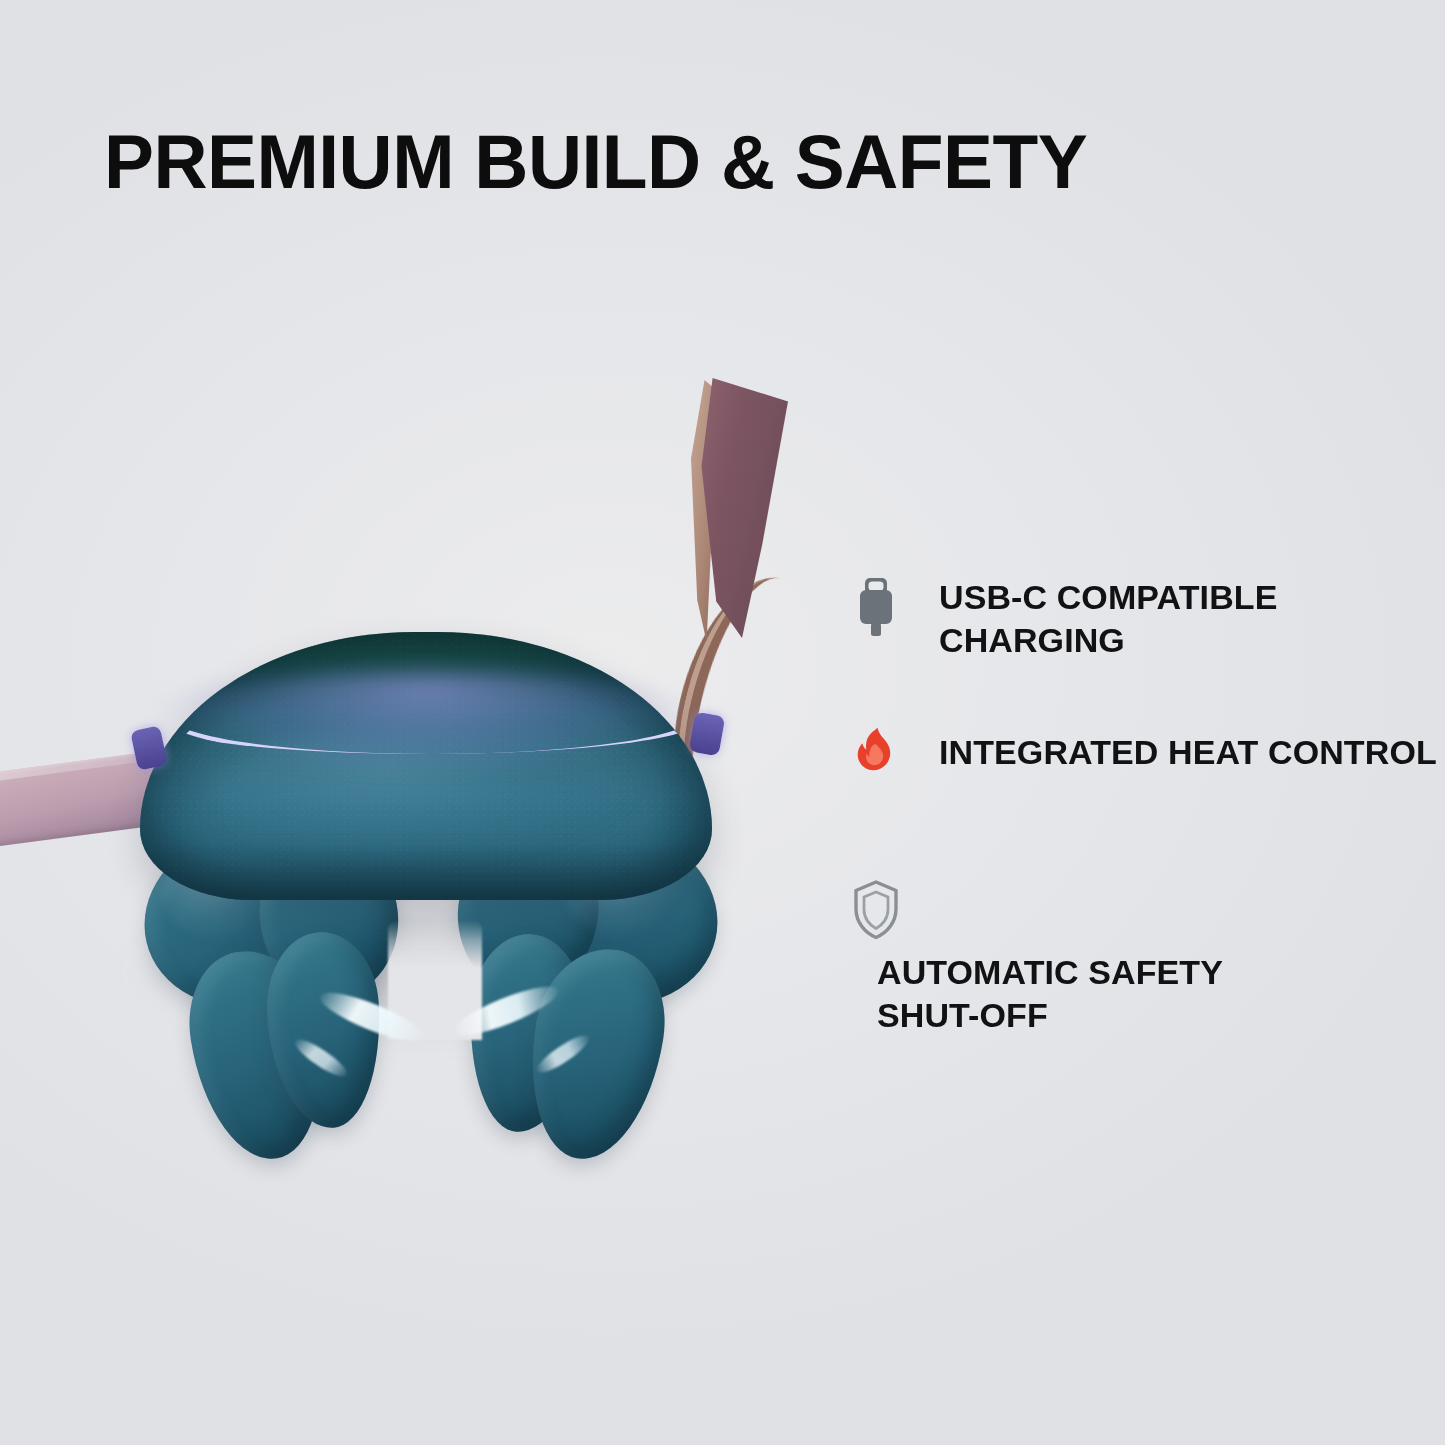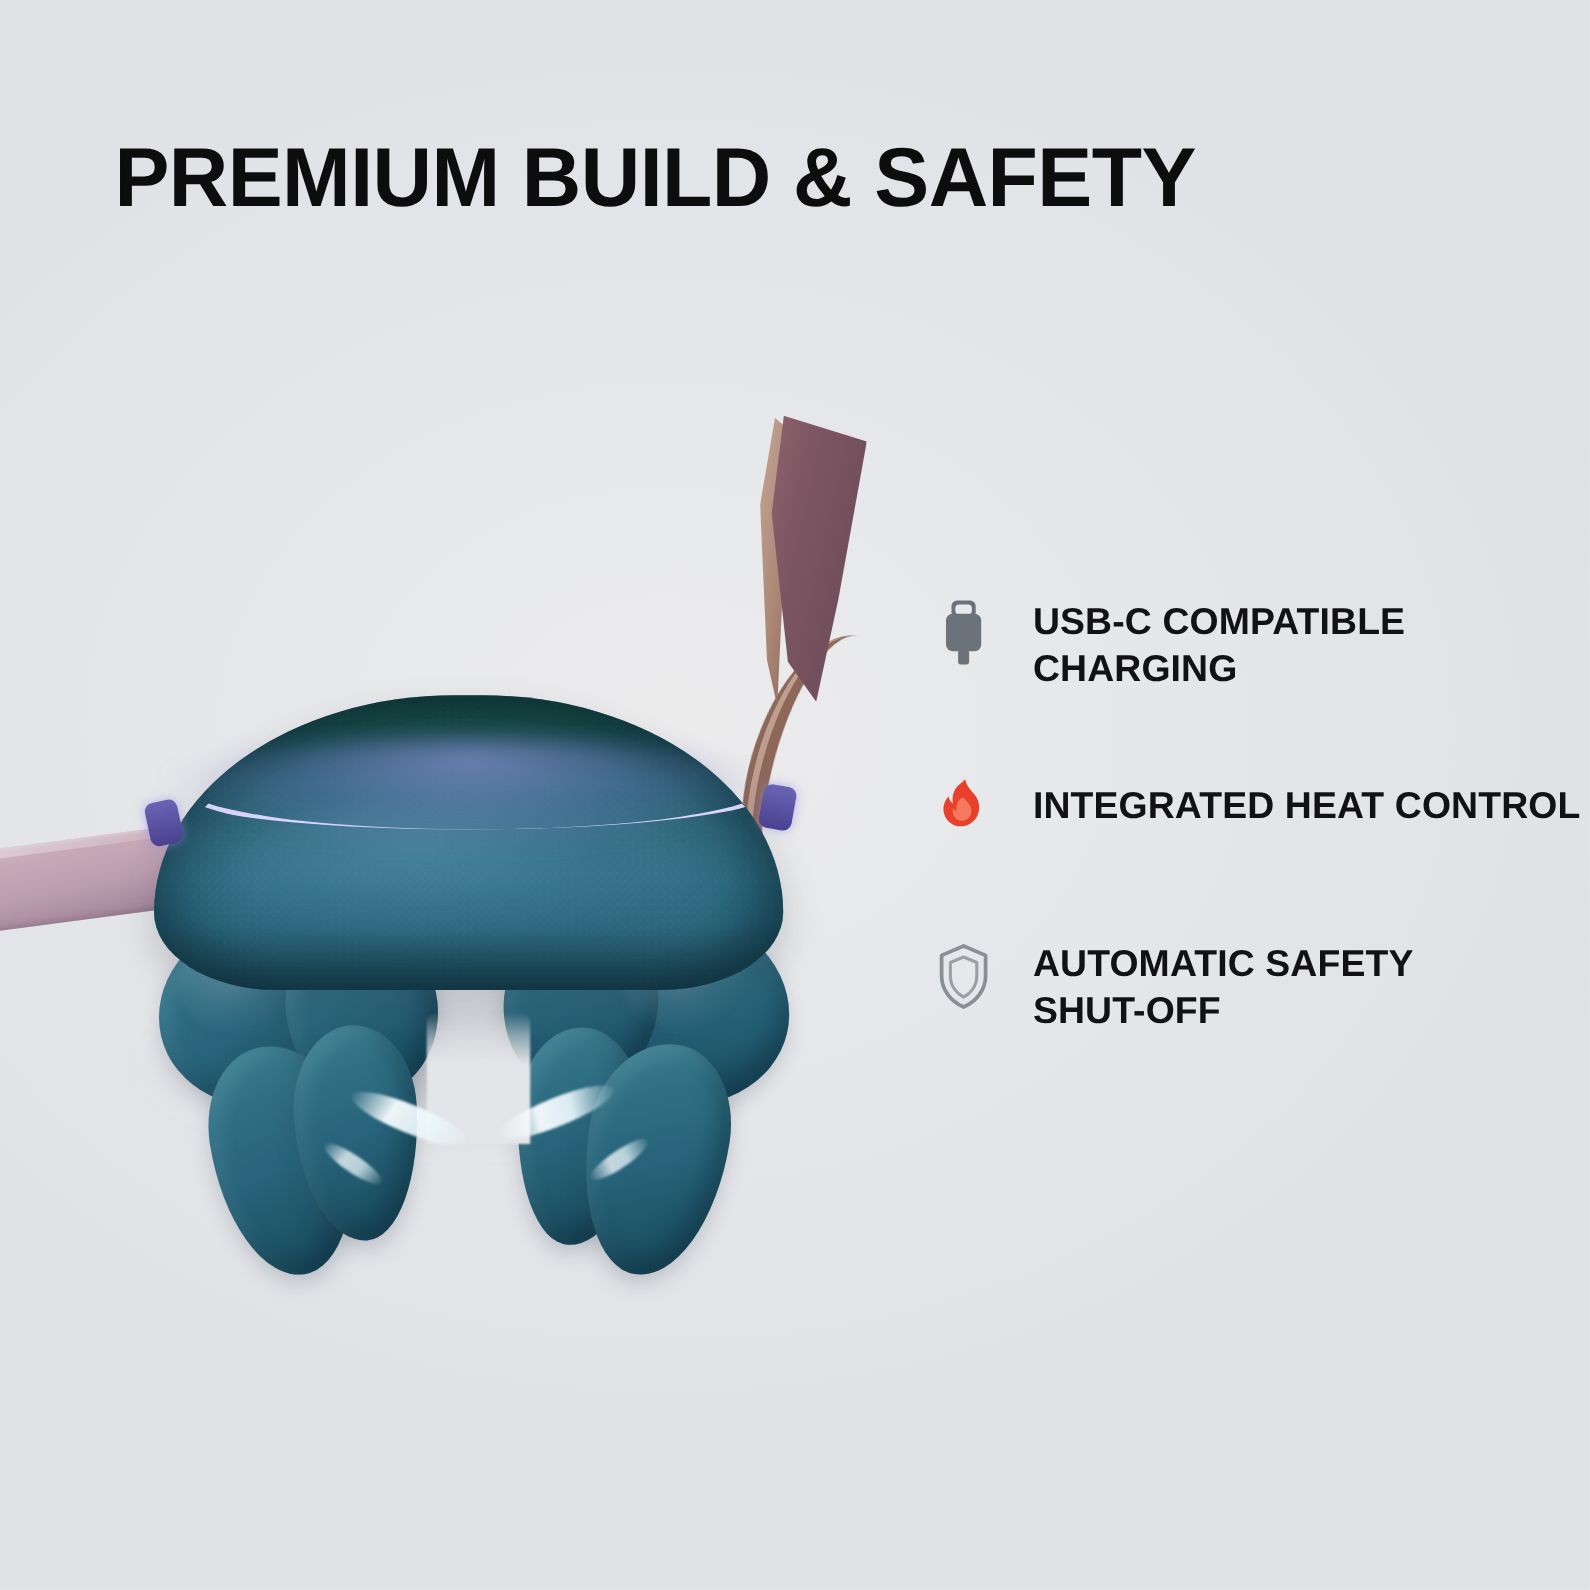--- a/index.html
+++ b/index.html
@@ -49,24 +49,25 @@
     position: absolute;
     left: 845px;
     top: 540px;
     width: 600px;
   }
   .feature-row {
     position: absolute;
     display: flex;
     align-items: flex-start;
     width: 600px;
+    margin-top: 32px;
   }
   .feature-row.r1 { top: 0px; }
-  .feature-row.r2 { top: 163px; }
-  .feature-row.r3 { top: 311px; }
+  .feature-row.r2 { top: 150px; }
+  .feature-row.r3 { top: 301px; flex-direction: column; }
 
   .feature-icon {
     width: 62px;
     min-width: 62px;
     height: 74px;
     display: flex;
     align-items: center;
     justify-content: center;
   }
   .feature-row.r2 .feature-icon { height: 60px; }

